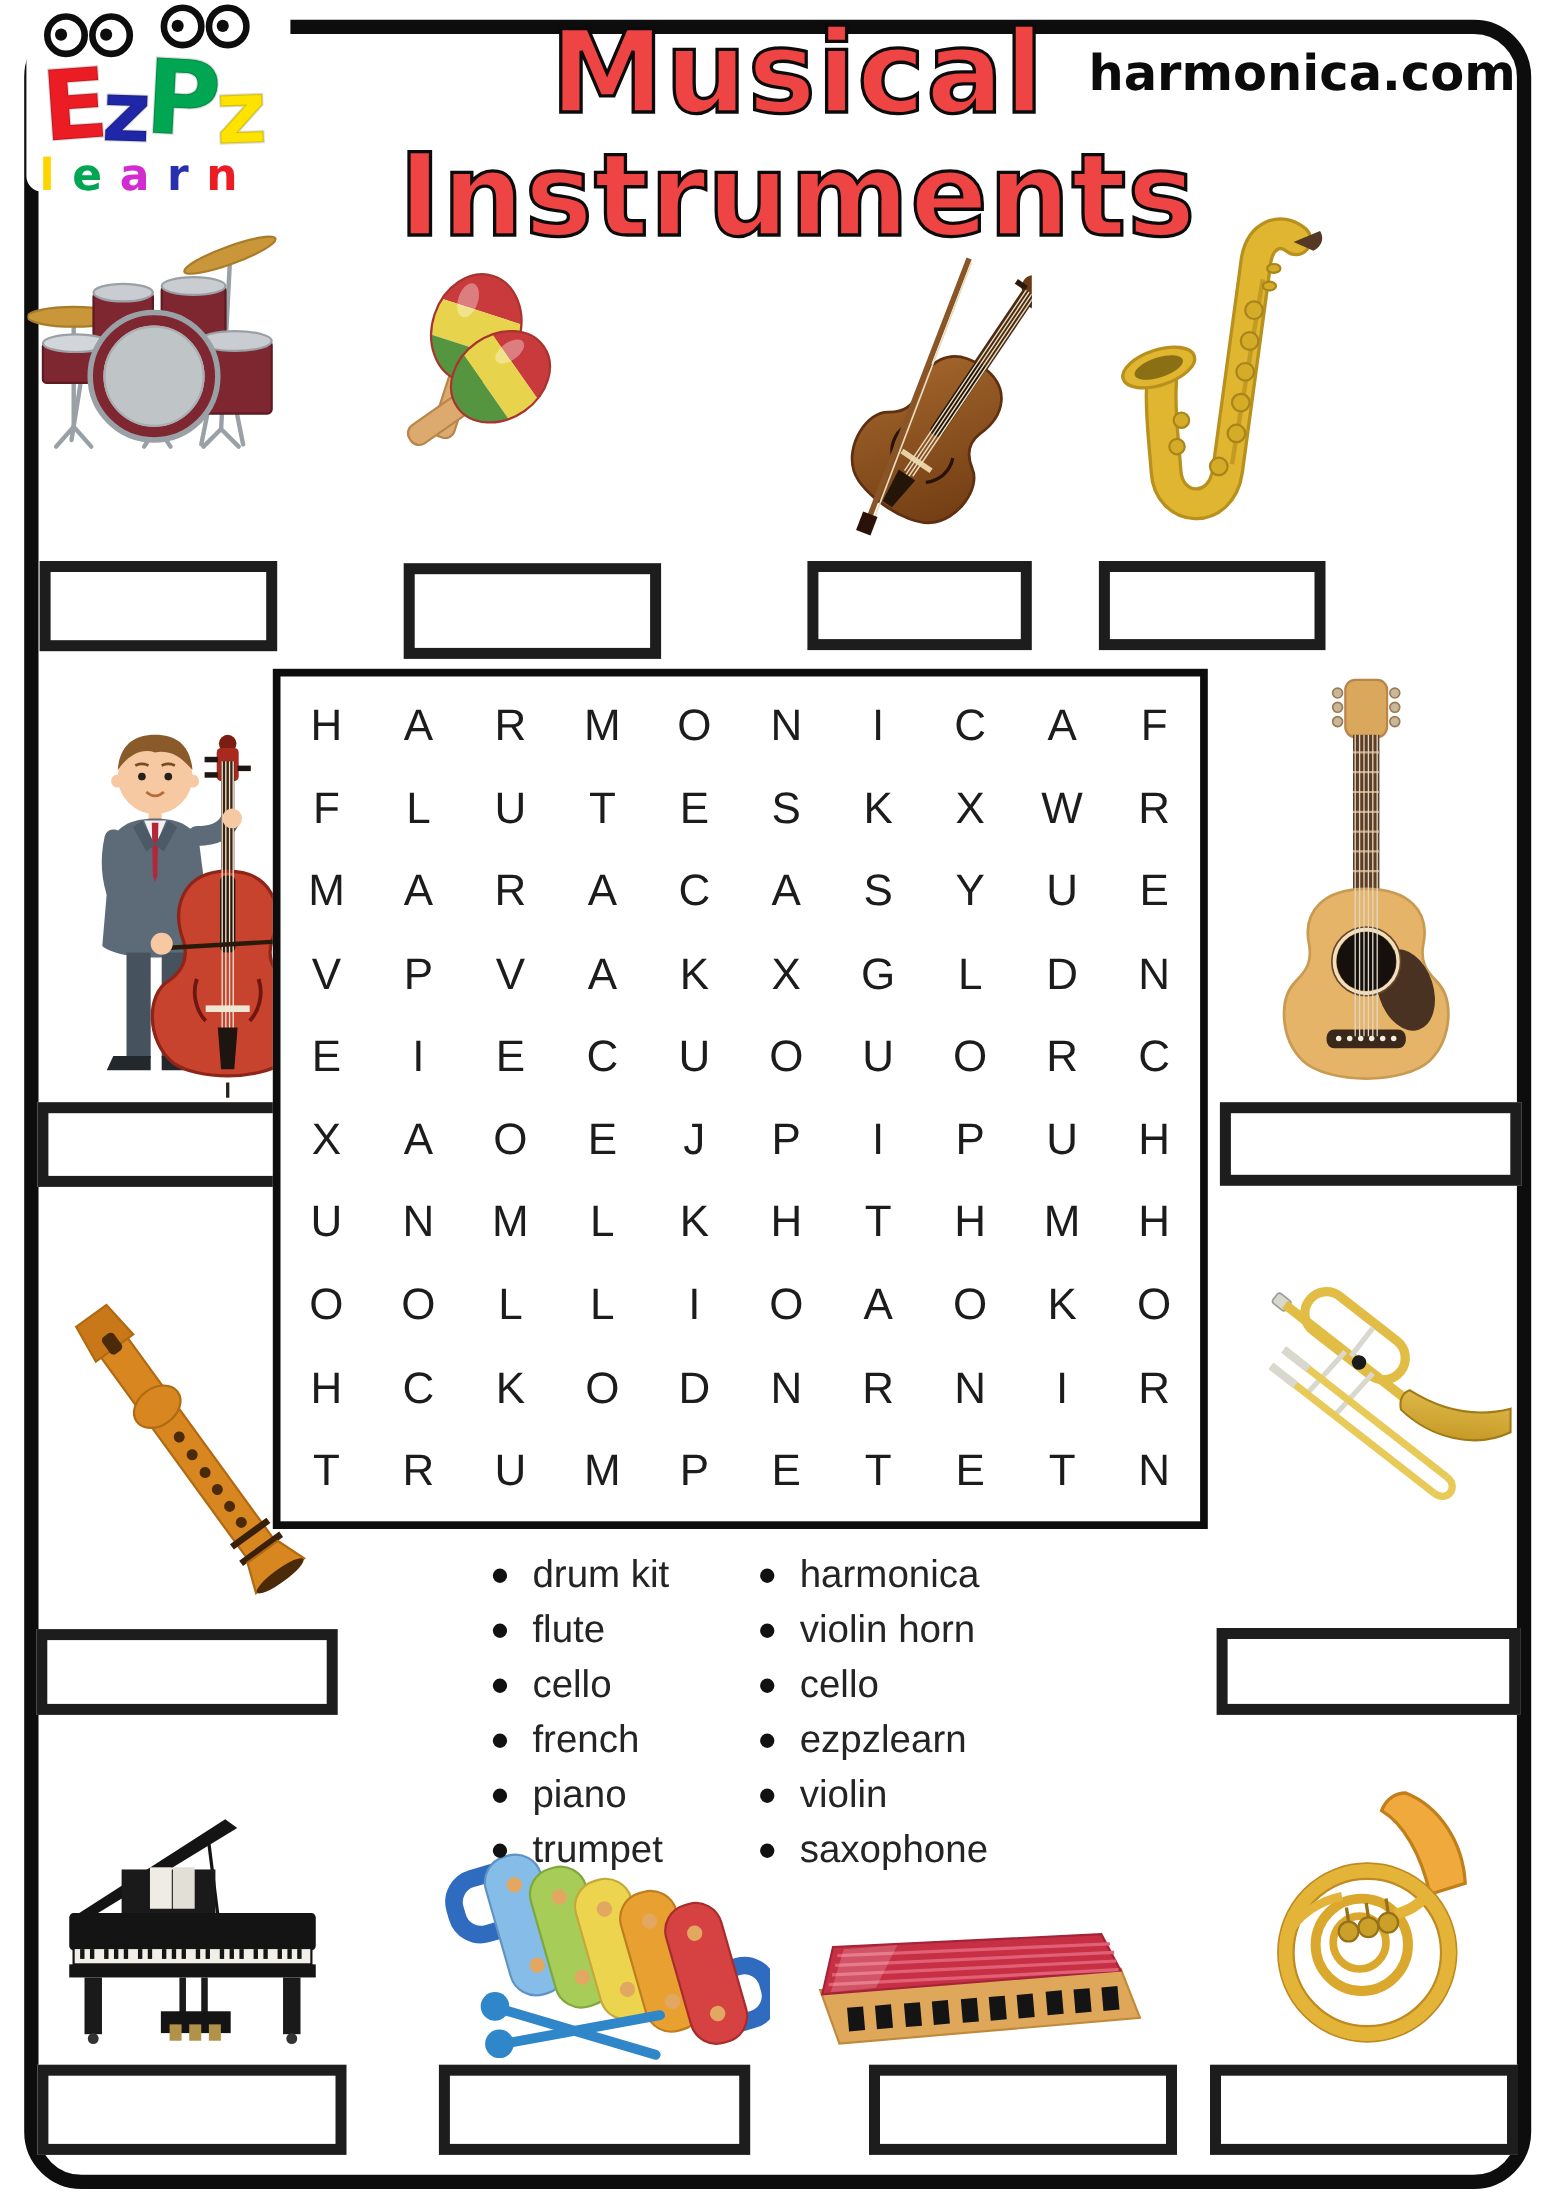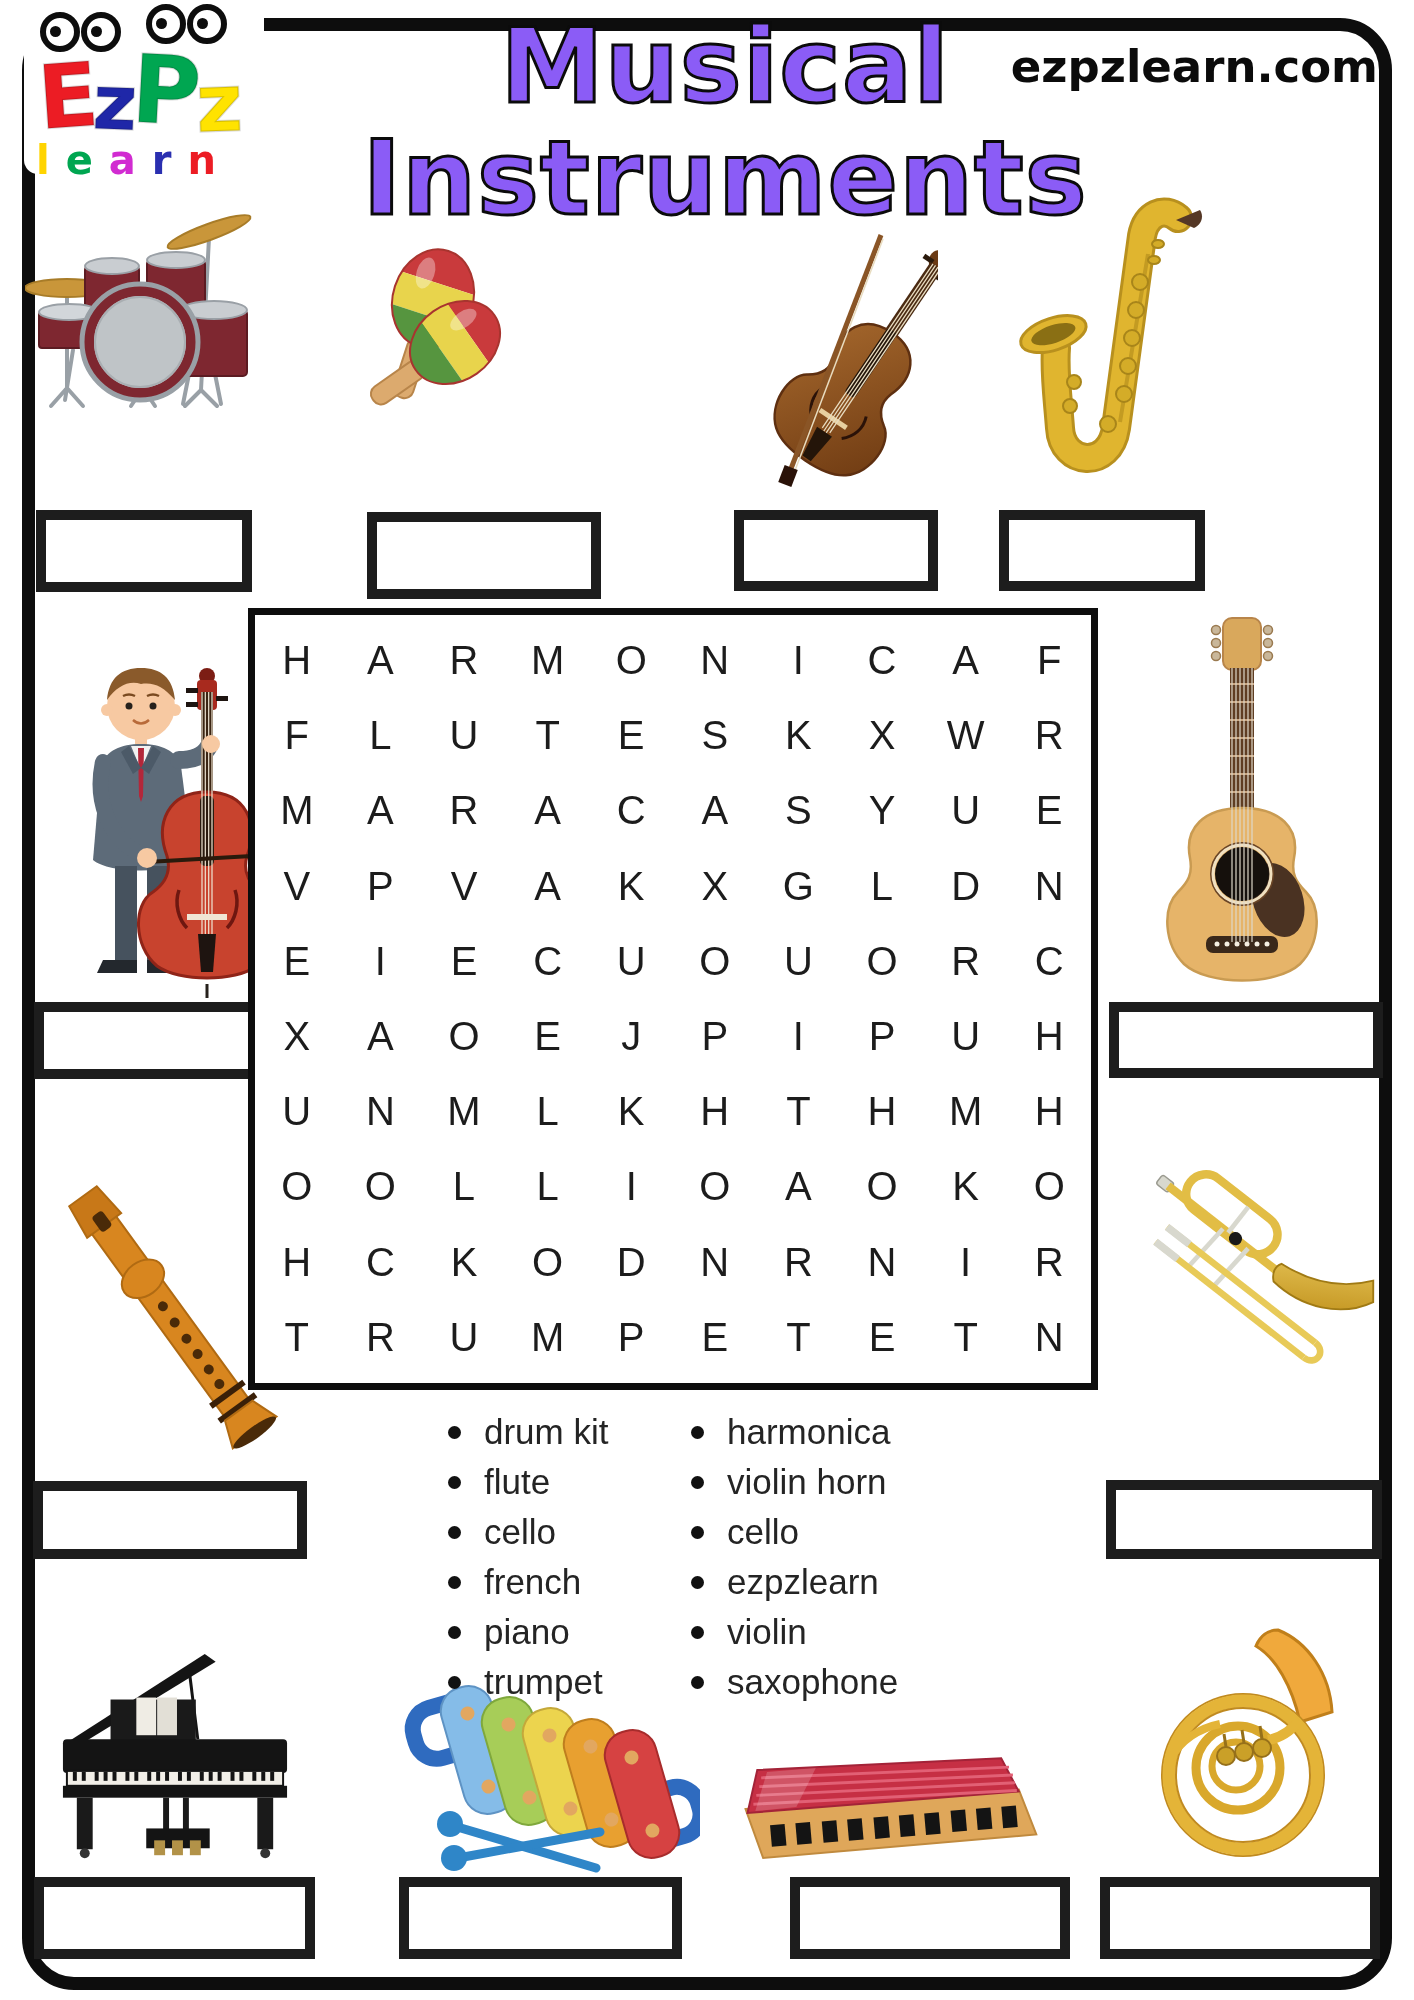--- a/index.html
+++ b/index.html
@@ -22,21 +22,21 @@
   .logo-learn{position:absolute;left:12px;top:138px;font-family:"DejaVu Sans",sans-serif;
               font-weight:900;font-size:40px;letter-spacing:16px;line-height:1;}
   .eyes{position:absolute;display:flex;gap:1px;z-index:3;}
   .eyes.p1{left:16px;top:10px;}
   .eyes.p2{left:122px;top:2px;}
   .eye{width:28px;height:28px;background:#fff;border:6px solid #0d0d0d;border-radius:50%;
        position:relative;display:inline-block;}
   .pupil{position:absolute;left:4px;top:8px;width:11px;height:11px;background:#0d0d0d;border-radius:50%;}
 
   
-  .title{position:absolute;left:175px;top:10px;width:1100px;text-align:center;color:#8b5cf6;
+  .title{position:absolute;left:175px;top:10px;width:1100px;text-align:center;color:#ef4444;
          font-family:"DejaVu Sans",sans-serif;font-weight:800;font-size:104px;line-height:1.08;
          -webkit-text-stroke:3px #0b0b0b;letter-spacing:1px;}
   .title span{display:block;}
   .website{position:absolute;right:36px;top:40px;font-family:"DejaVu Sans",sans-serif;
            font-weight:bold;font-size:45px;color:#0b0b0b;}
 
   
   .ab{position:absolute;border:10px solid #1d1d1d;background:#fff;box-sizing:border-box;}
   .ab-drum{left:36px;top:510px;width:216px;height:82px;}
   .ab-maracas{left:367px;top:512px;width:234px;height:87px;}
@@ -109,21 +109,21 @@
         </span>
     </div>
     <div class="logo-top" id="logo-top"><span style="color: rgb(236, 28, 36);">E</span><span style="color: rgb(31, 39, 168);">z</span><span style="color: rgb(0, 166, 81);">P</span><span style="color: rgb(255, 227, 0);">z</span></div>
     <div class="logo-learn" id="logo-learn"><span style="color: rgb(255, 212, 0);">l</span><span style="color: rgb(0, 166, 81);">e</span><span style="color: rgb(209, 43, 209);">a</span><span style="color: rgb(42, 47, 176);">r</span><span style="color: rgb(236, 28, 36);">n</span></div>
   </div>
 
   <div class="title">
     <span>Musical</span>
     <span>Instruments</span>
   </div>
-  <div class="website">ezpzlearn.com</div>
+  <div class="website">harmonica.com</div>
 
   <div class="inst" id="i-drums">
     <svg viewBox="0 0 240 220">
       <g stroke="#99a0a6" stroke-width="4" fill="none" stroke-linecap="round">
         <path d="M42,100 L42,196 M42,196 L26,214 M42,196 L58,214"></path>
         <path d="M184,46 L176,198 M176,198 L160,214 M176,198 L192,214"></path>
         <path d="M48,158 L40,208 M118,196 L106,214 M118,196 L130,214"></path>
         <path d="M190,182 L196,212 M164,182 L158,212"></path>
       </g>
       <ellipse cx="42" cy="96" rx="42" ry="9" fill="#c9963a" stroke="#a87c28" stroke-width="2"></ellipse>

